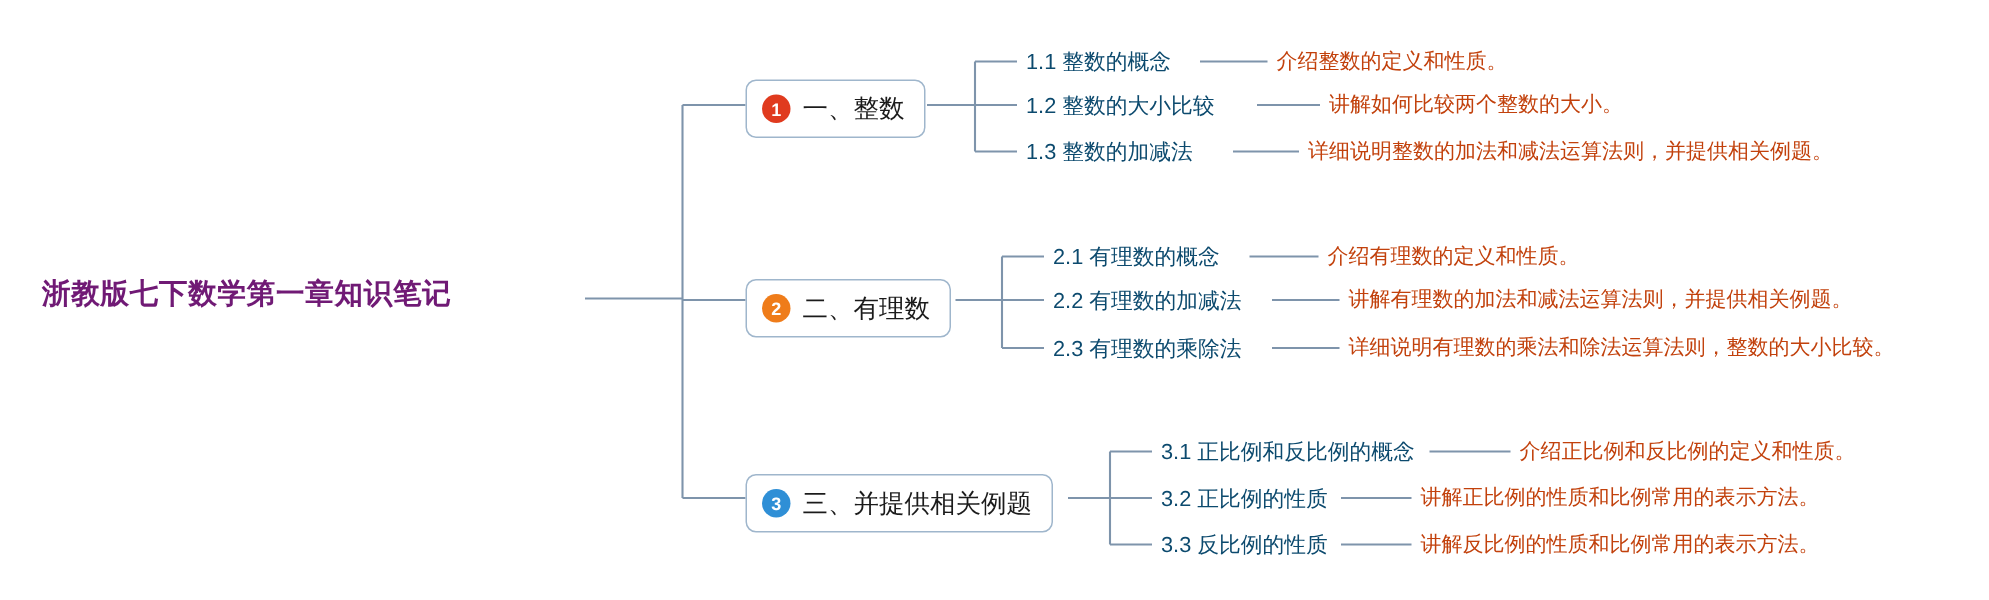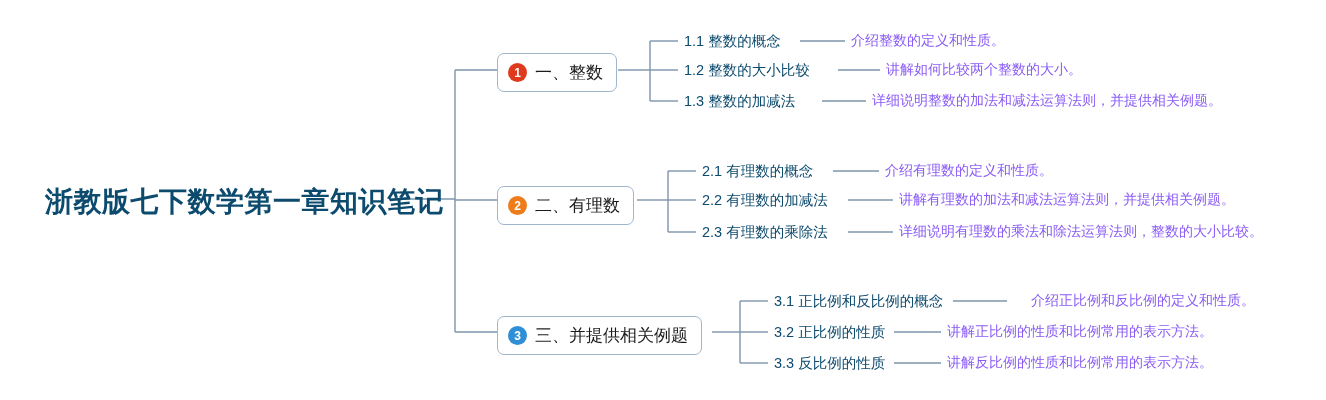--- a/index.html
+++ b/index.html
@@ -28,25 +28,25 @@
     height: 400px;
     pointer-events: none;
   }
   .node {
     position: absolute;
     box-sizing: border-box;
     white-space: nowrap;
   }
   
   .root {
-    left: 45px;
+    left: 28px;
     top: 183px;
-    font-size: 28px;
+    font-size: 19px;
     font-weight: bold;
-    color: #0c4a6e;
+    color: #701a75;
     letter-spacing: 0.5px;
   }
   
   .l1 {
     display: flex;
     align-items: center;
     gap: 8px;
     border: 1.5px solid #9fb6cc;
     border-radius: 7px;
     background: #ffffff;
@@ -76,21 +76,21 @@
   #n3 { left: 497px; top: 316px; }
 
   
   .l2 {
     font-size: 14.5px;
     color: #0c4a6e;
   }
   
   .l3 {
     font-size: 14px;
-    color: #8b5cf6;
+    color: #c2410c;
   }
 </style>
 </head>
 <body>
 
 <div id="canvas">
 
   <svg class="connectors" viewBox="0 0 1326 400">
     <g fill="none" stroke="#7e94ab" stroke-width="1.4">
 
@@ -159,17 +159,17 @@
   <div class="node l2" style="left:702px; top:162px;">2.1 有理数的概念</div>
   <div class="node l2" style="left:702px; top:191px;">2.2 有理数的加减法</div>
   <div class="node l2" style="left:702px; top:223px;">2.3 有理数的乘除法</div>
   <div class="node l3" style="left:885px; top:162px;">介绍有理数的定义和性质。</div>
   <div class="node l3" style="left:899px; top:191px;">讲解有理数的加法和减法运算法则，并提供相关例题。</div>
   <div class="node l3" style="left:899px; top:223px;">详细说明有理数的乘法和除法运算法则，整数的大小比较。</div>
 
   <div class="node l2" style="left:774px; top:292px;">3.1 正比例和反比例的概念</div>
   <div class="node l2" style="left:774px; top:323px;">3.2 正比例的性质</div>
   <div class="node l2" style="left:774px; top:354px;">3.3 反比例的性质</div>
-  <div class="node l3" style="left:1013px; top:292px;margin-left:18px;">介绍正比例和反比例的定义和性质。</div>
+  <div class="node l3" style="left:1013px; top:292px;">介绍正比例和反比例的定义和性质。</div>
   <div class="node l3" style="left:947px; top:323px;">讲解正比例的性质和比例常用的表示方法。</div>
   <div class="node l3" style="left:947px; top:354px;">讲解反比例的性质和比例常用的表示方法。</div>
 
 </div>
 
 </body></html>

